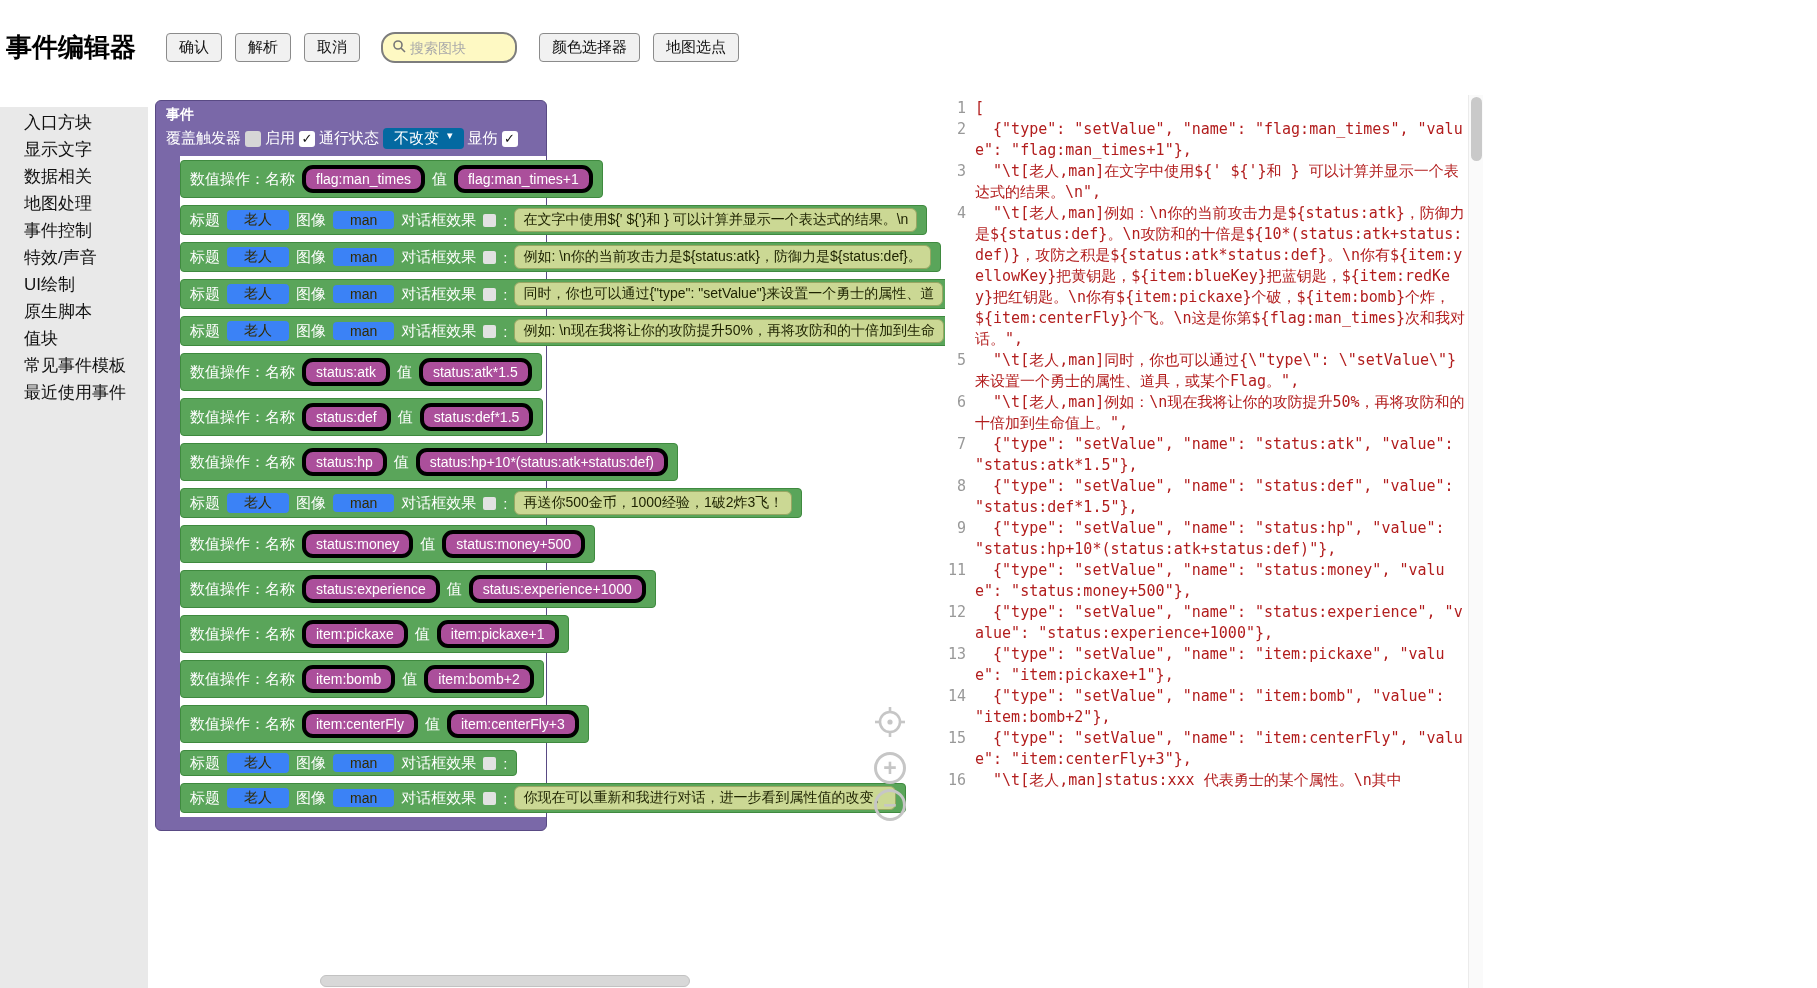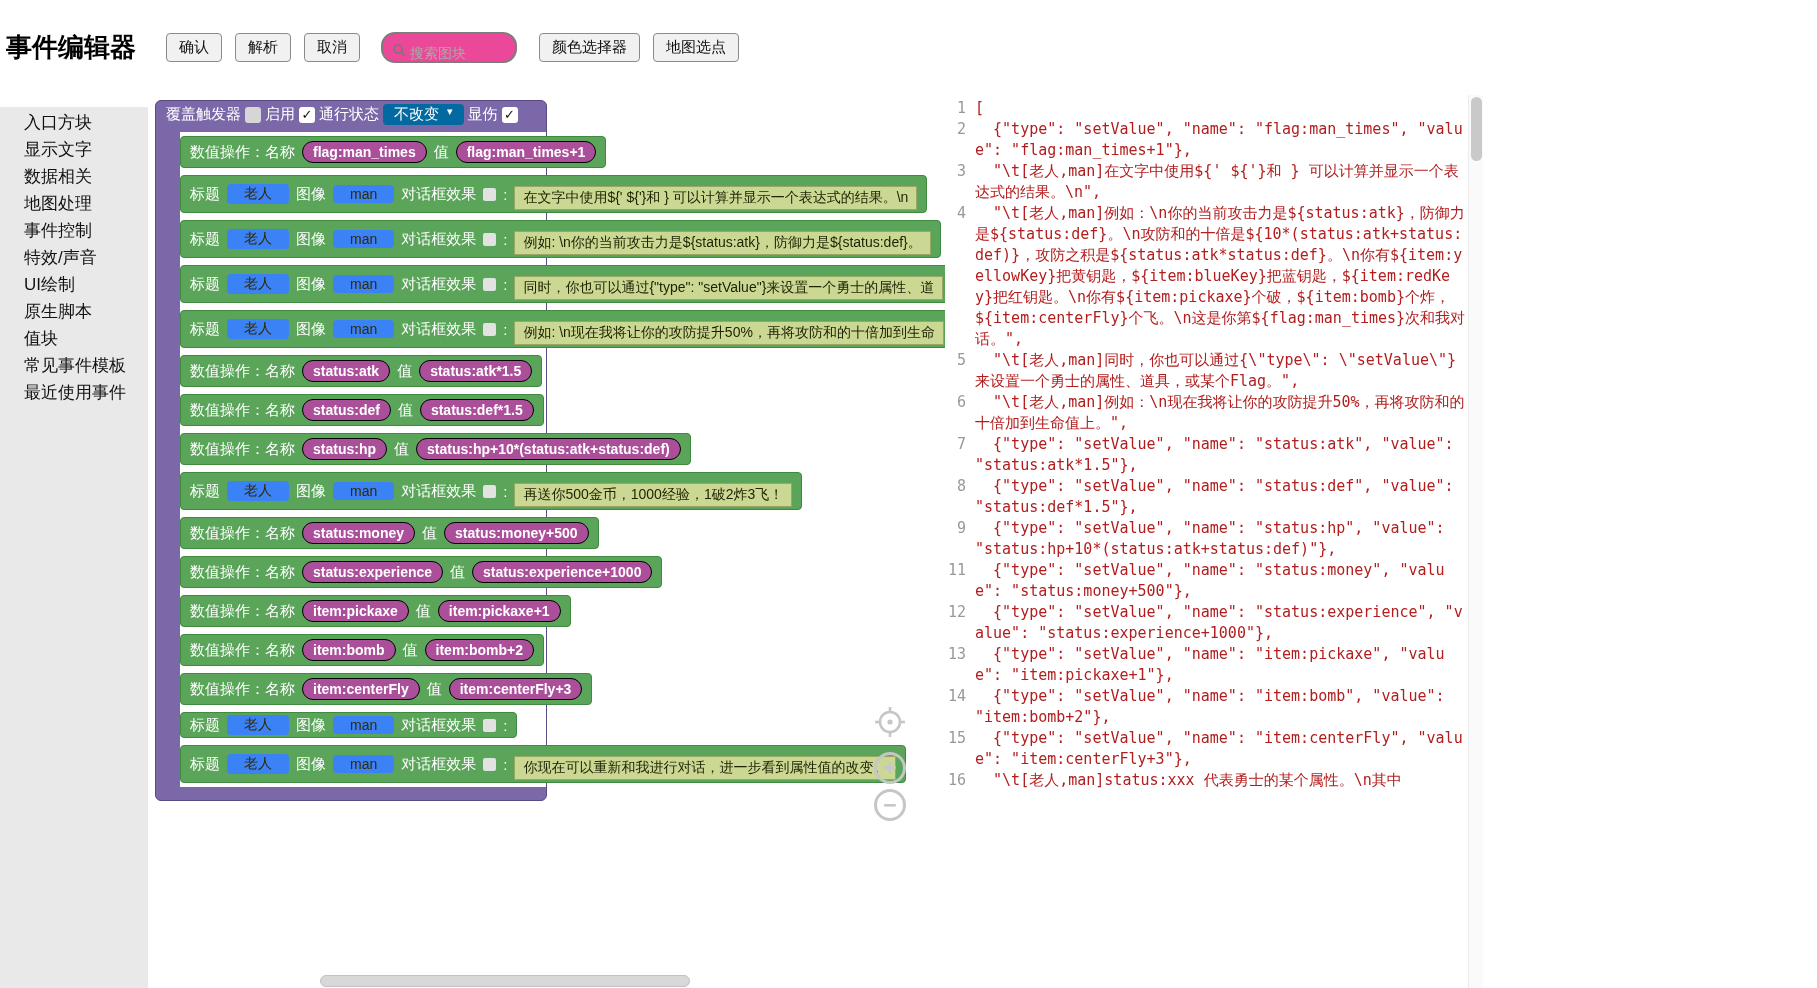--- a/index.html
+++ b/index.html
@@ -4,22 +4,22 @@
 <style>
   * { box-sizing: border-box; margin: 0; padding: 0; }
   html, body { width: 1817px; height: 988px; overflow: hidden; background: #fff;
     font-family: "Liberation Sans", "DejaVu Sans", sans-serif; }
 
   
   .header { height: 95px; display: flex; align-items: center; padding-left: 6px; background: #fff; }
   .title { font-size: 26px; font-weight: bold; color: #000; margin-right: 30px; }
   .btn { background: #f1f1f1; border: 1px solid #8b8b8b; border-radius: 4px; font-size: 15px;
     padding: 4px 12px; color: #111; margin-right: 13px; font-family: inherit; cursor: pointer; }
-  .searchbox { display: flex; align-items: flex-end; border: 2px solid #7d7d7d; border-radius: 14px;
-    height: 31px; padding: 0 9px; margin: 0 22px 0 8px; background: #ec4899; }
+  .searchbox { display: flex; align-items: center; border: 2px solid #7d7d7d; border-radius: 14px;
+    height: 31px; padding: 0 9px; margin: 0 22px 0 8px; background: #fef9c3; }
   .searchbox input { border: none; outline: none; width: 96px; font-size: 14px; font-family: inherit;
     background: transparent; color: #333; margin-left: 4px; }
   .searchbox input::placeholder { color: #aaa; }
 
   
   .main { display: flex; height: 893px; }
   .sidebar { width: 148px; background: #e9e9e9; padding-top: 2px; flex: none; margin-top: 12px; }
   .side-item { font-size: 17px; color: #111; padding: 3px 4px 3px 24px; line-height: 21px; cursor: pointer; }
 
   
@@ -36,27 +36,27 @@
   .checkbox.checked::after { content: "✓"; }
   .dropdown { background: #0369a1; border-radius: 4px; padding: 1px 11px; color: #fff;
     display: inline-flex; align-items: flex-start; gap: 8px; font-size: 15px; cursor: pointer; }
   .dropdown .arr { font-size: 11px; }
   .ev-body { margin-left: 24px; background: #fff; padding: 4px 0; min-height: 20px; }
   .stack { display: flex; flex-direction: column; gap: 7px; align-items: flex-start; }
   .blk { display: inline-flex; align-items: center; gap: 7px; background: #5aa55a;
     border: 1px solid #3f8a3f; border-radius: 4px; color: #fff; font-size: 15px;
     white-space: nowrap; padding: 4px 9px; cursor: grab; justify-content: flex-end; }
   .blk-tx { padding: 2px 9px; }
-  .pill { background: #ab4f9b; border: 1px solid #000000; border-radius: 11px; padding: 2px 10px;
-    font-size: 14px; color: #fff; cursor: text; font-weight: bold; }
+  .pill { background: #ab4f9b; border: 4px solid #000000; border-radius: 11px; padding: 2px 10px;
+    font-size: 14px; color: #fff; cursor: text; }
   .tag { background: #3b82f6; border-radius: 4px; padding: 1px 17px; font-size: 14px; color: #332a00; cursor: pointer; }
   .cb-sm { width: 13px; height: 13px; background: #e2e2e2; border-radius: 2px; display: inline-block;
     flex: none; cursor: pointer; }
-  .textfield { background: #cbd894; border: 1px solid #98a763; border-radius: 0; padding: 2px 8px;
-    font-size: 14px; color: #1d2200; cursor: text; margin-top: 8px; }
+  .textfield { background: #cbd894; border: 1px solid #98a763; border-radius: 6px; padding: 2px 8px;
+    font-size: 14px; color: #1d2200; cursor: text; }
 
   .zoomctl { position: absolute; width: 32px; height: 32px; border-radius: 50%;
     display: flex; align-items: center; justify-content: center; cursor: pointer; }
   .zoom-circle { border: 3px solid #c6c6c6; color: #c6c6c6; font-size: 23px; font-weight: bold; line-height: 1; }
   .z-target { right: 39px; top: 611px; }
   .z-in { right: 39px; top: 657px; }
   .z-out { right: 39px; top: 694px; }
   .hscroll { position: absolute; left: 172px; bottom: 1px; width: 370px; height: 12px;
     background: #d8d8d8; border: 1px solid #c2c2c2; border-radius: 7px; cursor: pointer; }
 
@@ -107,20 +107,21 @@
         <div class="side-item"><span>UI绘制</span></div>
         <div class="side-item"><span>原生脚本</span></div>
         <div class="side-item"><span>值块</span></div>
         <div class="side-item"><span>常见事件模板</span></div>
         <div class="side-item"><span>最近使用事件</span></div>
       </div>
   </aside>
 
   <div class="canvas">
     <div class="event">
+      <div class="ev-title">事件</div>
       <div class="ev-settings">
         <span>覆盖触发器</span>
         <span class="checkbox"></span>
         <span>启用</span>
         <span class="checkbox checked"></span>
         <span>通行状态</span>
         <span class="dropdown">
           <span>不改变</span>
           <span class="arr">▾</span>
         </span>

